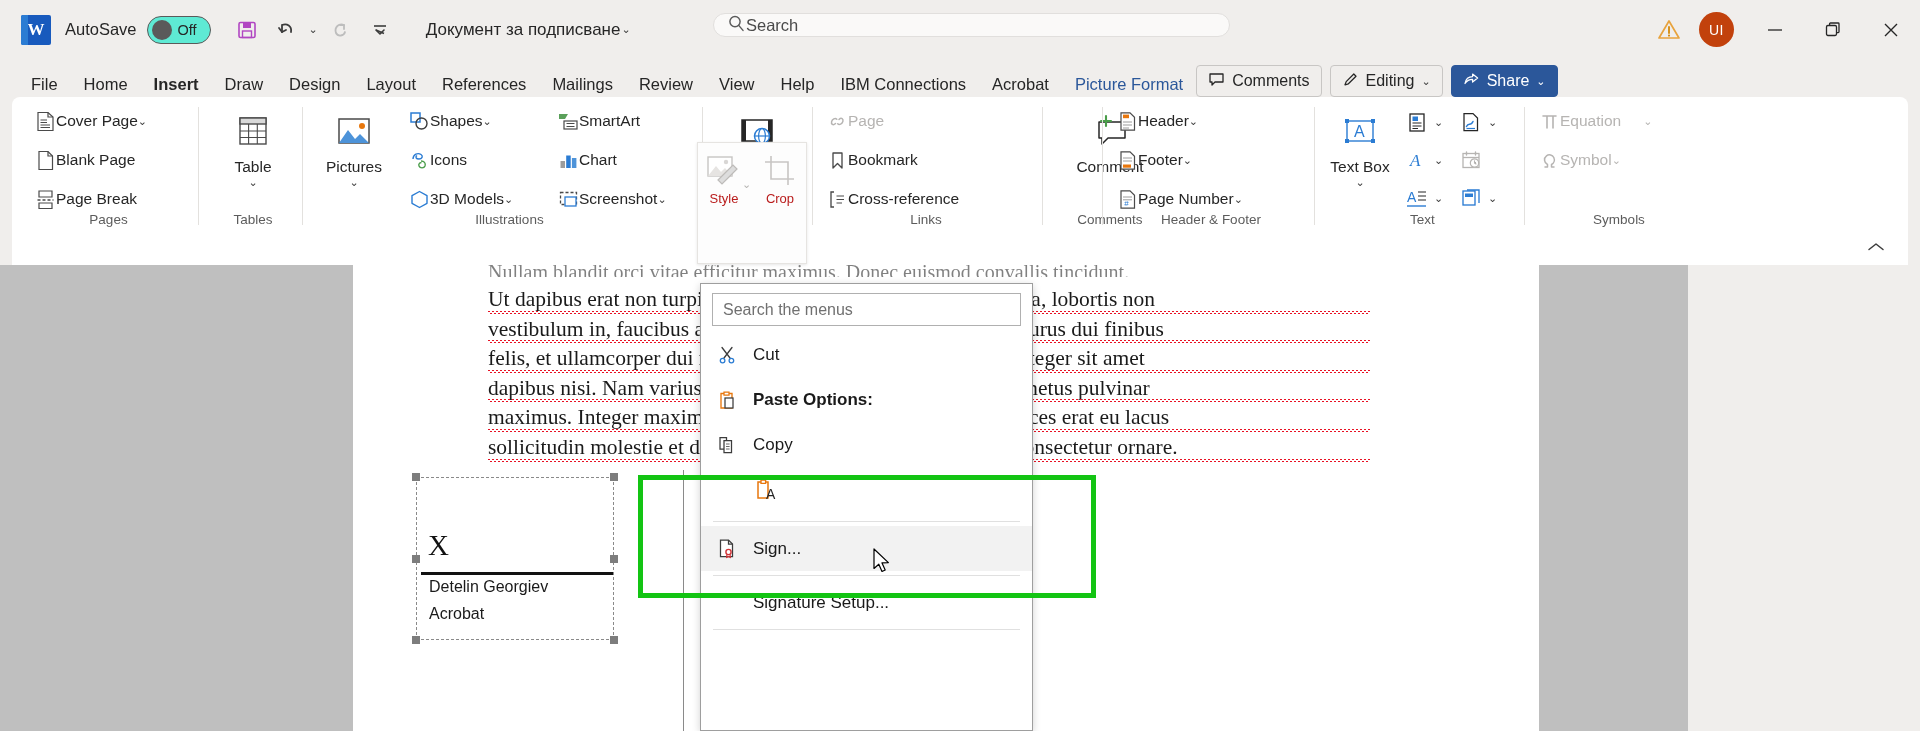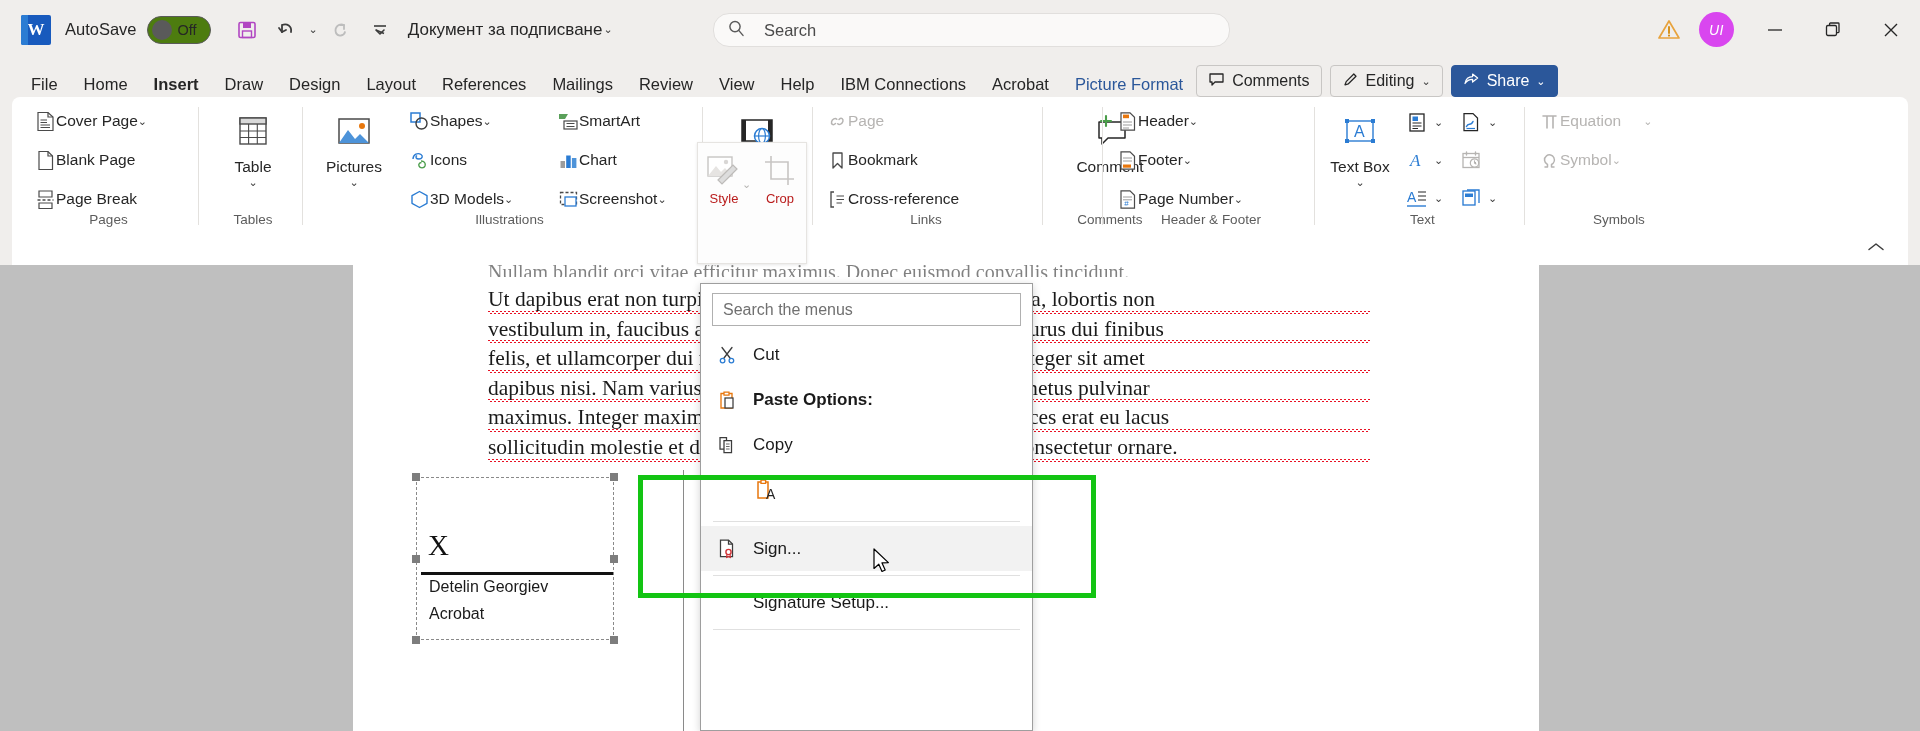--- a/index.html
+++ b/index.html
@@ -25,54 +25,54 @@
     font-family: "Liberation Serif", serif;
     position: relative;
   }
   .word-logo::before {
     content: ""; position: absolute; left: 0; top: 0;
     width: 7px; height: 30px; background: #2b7cd3; border-radius: 2px 0 0 2px;
   }
   .autosave-label { font-size: 16.5px; color: #262626; margin-right: 10px; }
   .toggle {
     width: 64px; height: 28px; border-radius: 14px; border: 1.5px solid #5a5a5a;
-    background: #4d7c0f; display: flex; align-items: center; padding: 0 4px;
+    background: #5eead4; display: flex; align-items: center; padding: 0 4px;
     position: relative;
   }
   .toggle .knob { width: 20px; height: 20px; border-radius: 50%; background: #5a5a5a; }
   .toggle .off-text { font-size: 14.5px; color: #262626; margin-left: 6px; }
 
   .qat { display: flex; align-items: center; margin-left: 18px; gap: 4px; }
   .qat-btn {
     width: 36px; height: 34px; display: flex; align-items: center; justify-content: center;
     border-radius: 4px;
   }
   .doc-title {
-    font-size: 17px; color: #262626; margin-left: 10px;
+    font-size: 17px; color: #262626; margin-left: 28px;
     display: flex; align-items: center; gap: 1px; white-space: nowrap;
   }
   .title-right {
     margin-left: auto; display: flex; align-items: center; height: 59px;
   }
   .warn-icon { width: 44px; height: 44px; display:flex; align-items:center; justify-content:center; }
   .avatar {
-    width: 35px; height: 35px; border-radius: 50%; background: #d946ef;
+    width: 35px; height: 35px; border-radius: 50%; background: #c2410c;
     color: #fff; font-size: 14px; display: flex; align-items: center; justify-content: center;
-    margin: 0 12px 0 8px; letter-spacing: .4px; font-style: italic;
+    margin: 0 12px 0 8px; letter-spacing: .4px;
   }
   .wbtn {
     width: 58px; height: 59px; display: flex; align-items: center; justify-content: center;
   }
   .wbtn svg { display:block; }
 
   
   .searchbox {
-    position: absolute; left: 713px; top: 13px; width: 517px; height: 34px;
+    position: absolute; left: 713px; top: 13px; width: 517px; height: 24px;
     background: #faf9f8; border: 1px solid #e1dfdd; border-radius: 16px;
-    display: flex; align-items: center; padding-left: 13px; gap: 18px;
+    display: flex; align-items: center; padding-left: 13px; gap: 0;
   }
   .searchbox .ph { font-size: 16.5px; color: #4a4a4a; }
 
   
   .tabsrow {
     position: absolute; top: 59px; left: 0; width: 1535px; height: 41px;
     display: flex; align-items: flex-end;
   }
   .tab {
     font-size: 16.5px; color: #262626; padding: 0 13px 8px 13px;
@@ -131,21 +131,21 @@
   }
   .minibtn {
     display: flex; flex-direction: column; align-items: center; 
     font-size: 13px; color: #b91c1c; width: 52px;
   }
   .collapse-caret {
     position: absolute; right: 22px; bottom: 9px; color: #3c3c3c; font-size: 14px;
   }
 
   
-  .docarea { position: absolute; top: 265px; left: 0; width: 1920px; height: 466px; background: #bfbfbf; }
+  .docarea { position: absolute; top: 265px; left: 0; width: 1688px; height: 466px; background: #bfbfbf; }
   .page {
     position: absolute; left: 353px; top: 0; width: 1186px; height: 466px; background: #fff;
   }
   .docclip { position: absolute; left: 0; top: 0; width: 1186px; height: 466px; overflow: hidden; }
   .toptext {
     position: absolute; left: 135px; top: -4px; width: 880px;
     font-family: "Liberation Serif", serif; font-size: 20px; color: #1a1a1a;
     white-space: nowrap; overflow: hidden; height: 16px; opacity: .55;
   }
   .para {

